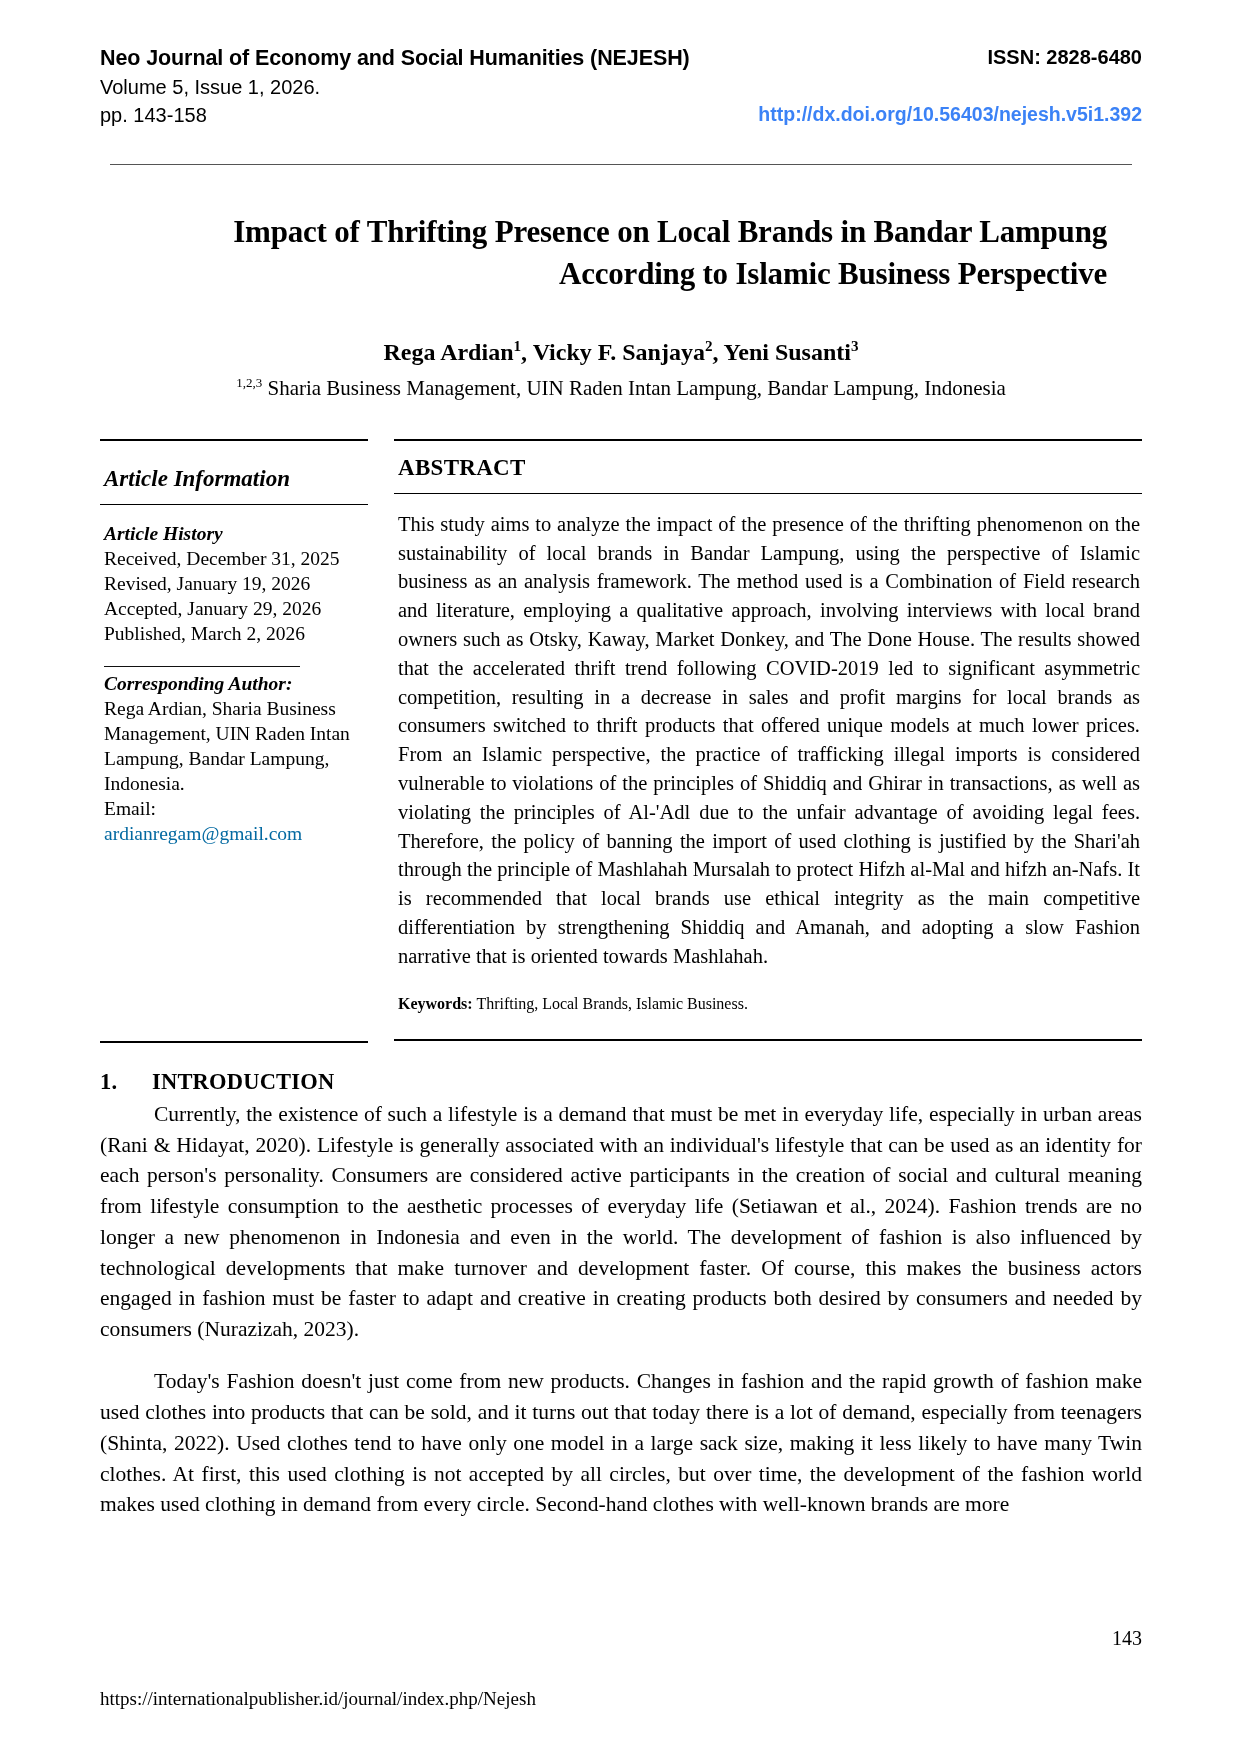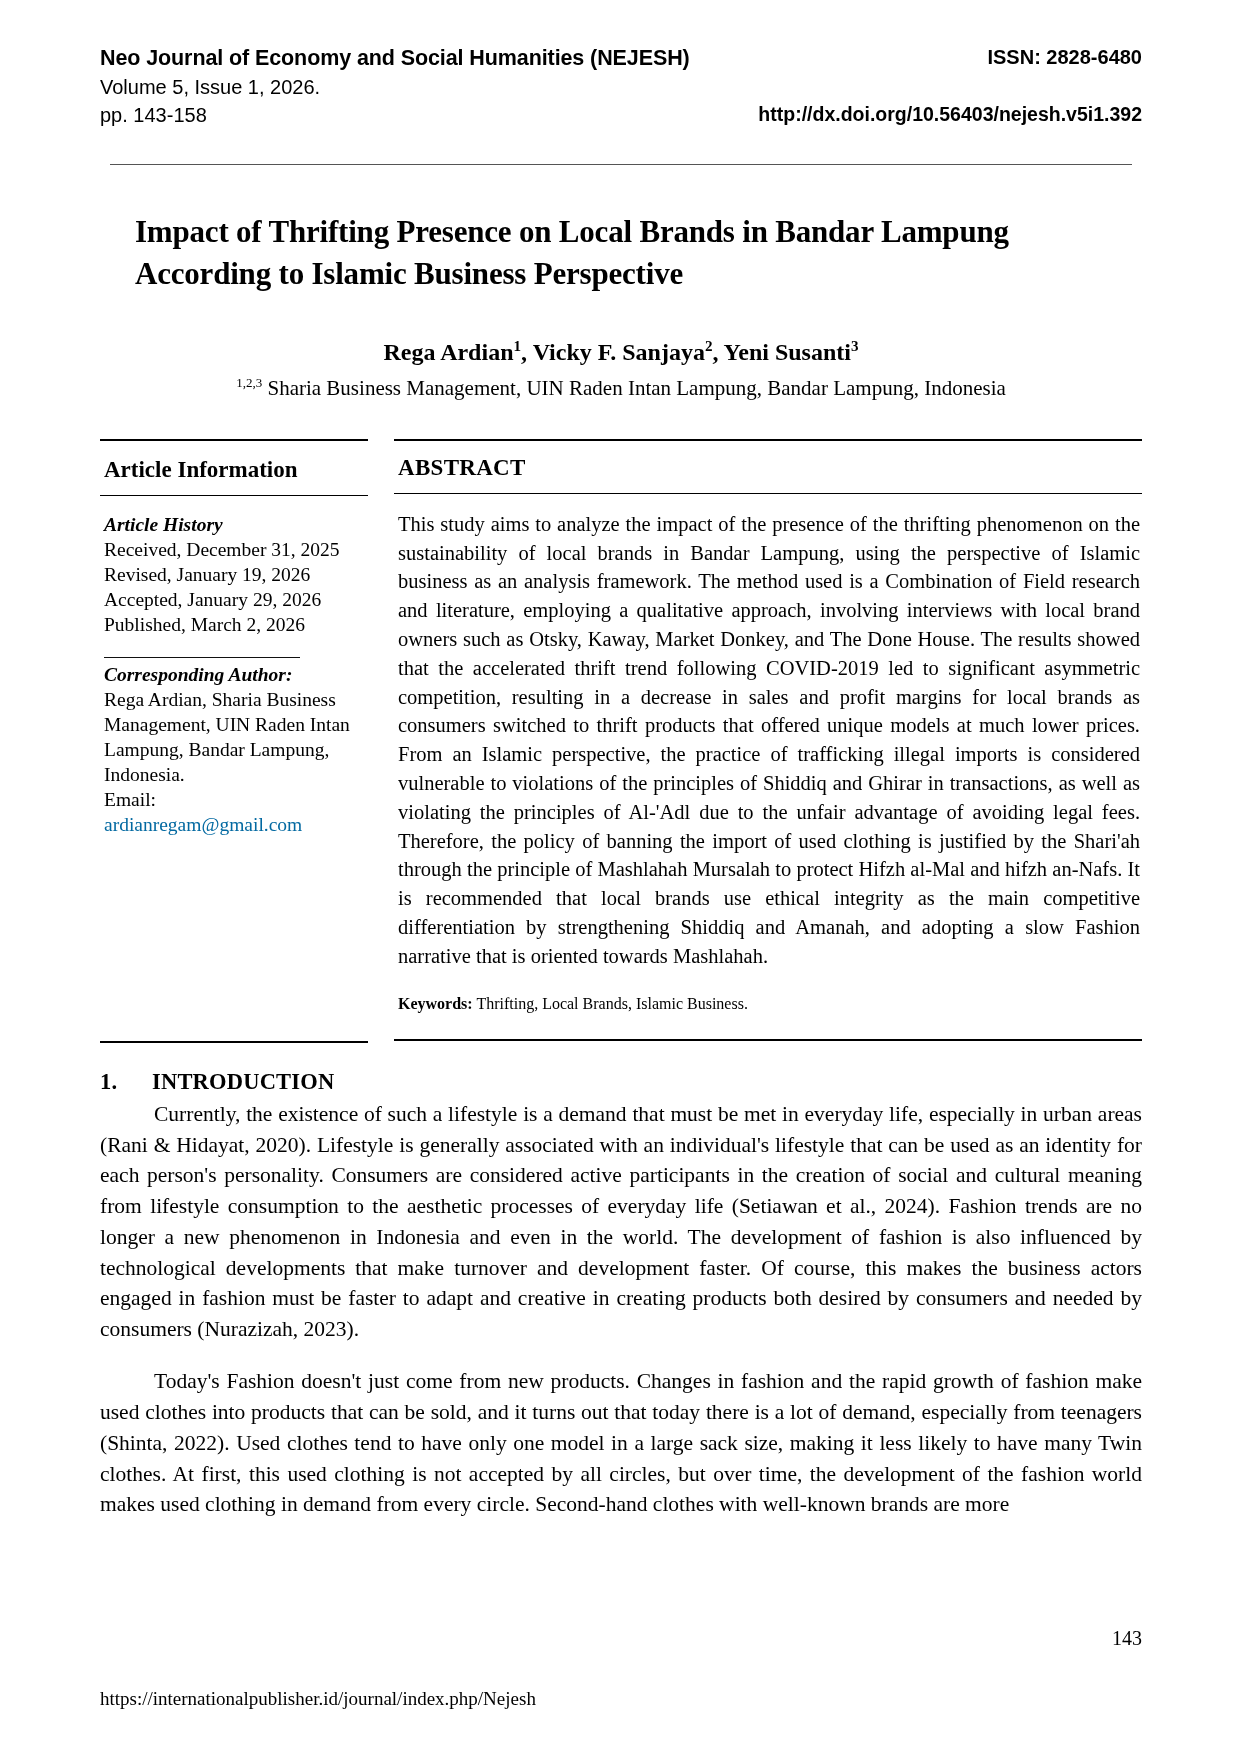--- a/index.html
+++ b/index.html
@@ -48,34 +48,34 @@
   .issn {
     font-weight: bold;
     font-size: 20px;
     white-space: nowrap;
   }
   .doi {
     display: block;
     margin-top: 30px;
     font-weight: bold;
     font-size: 19.5px;
-    color: #000000;
+    color: #3b82f6;
     text-decoration: none;
     white-space: nowrap;
   }
   .header-rule {
     border: 0;
     border-top: 1.4px solid #555;
     margin: 36px 10px 0 10px;
   }
 
   
   .paper-title {
     margin: 46px 35px 0 35px;
-    text-align: left;
+    text-align: right;
     font-weight: bold;
     font-size: 31px;
     line-height: 1.33;
     letter-spacing: -0.2px;
   }
   .authors {
     margin-top: 44px;
     text-align: center;
     font-weight: bold;
     font-size: 24px;
@@ -100,23 +100,25 @@
   .rule-thick {
     border-top: 2.6px solid #000;
     width: 100%;
   }
   .rule-thin {
     border-top: 1.6px solid #000;
     width: 100%;
   }
 
   .info-heading {
+    font-style: italic;
     font-weight: bold;
     font-size: 23px;
-    padding: 16px 0 12px 4px;
+    padding: 2px 0 12px 4px;
+    margin-top: 23px;
   }
   .abstract-heading {
     font-weight: bold;
     font-size: 23px;
     padding: 14px 0 12px 4px;
     letter-spacing: 0.3px;
   }
 
   .info-body {
     padding: 16px 2px 0 4px;

